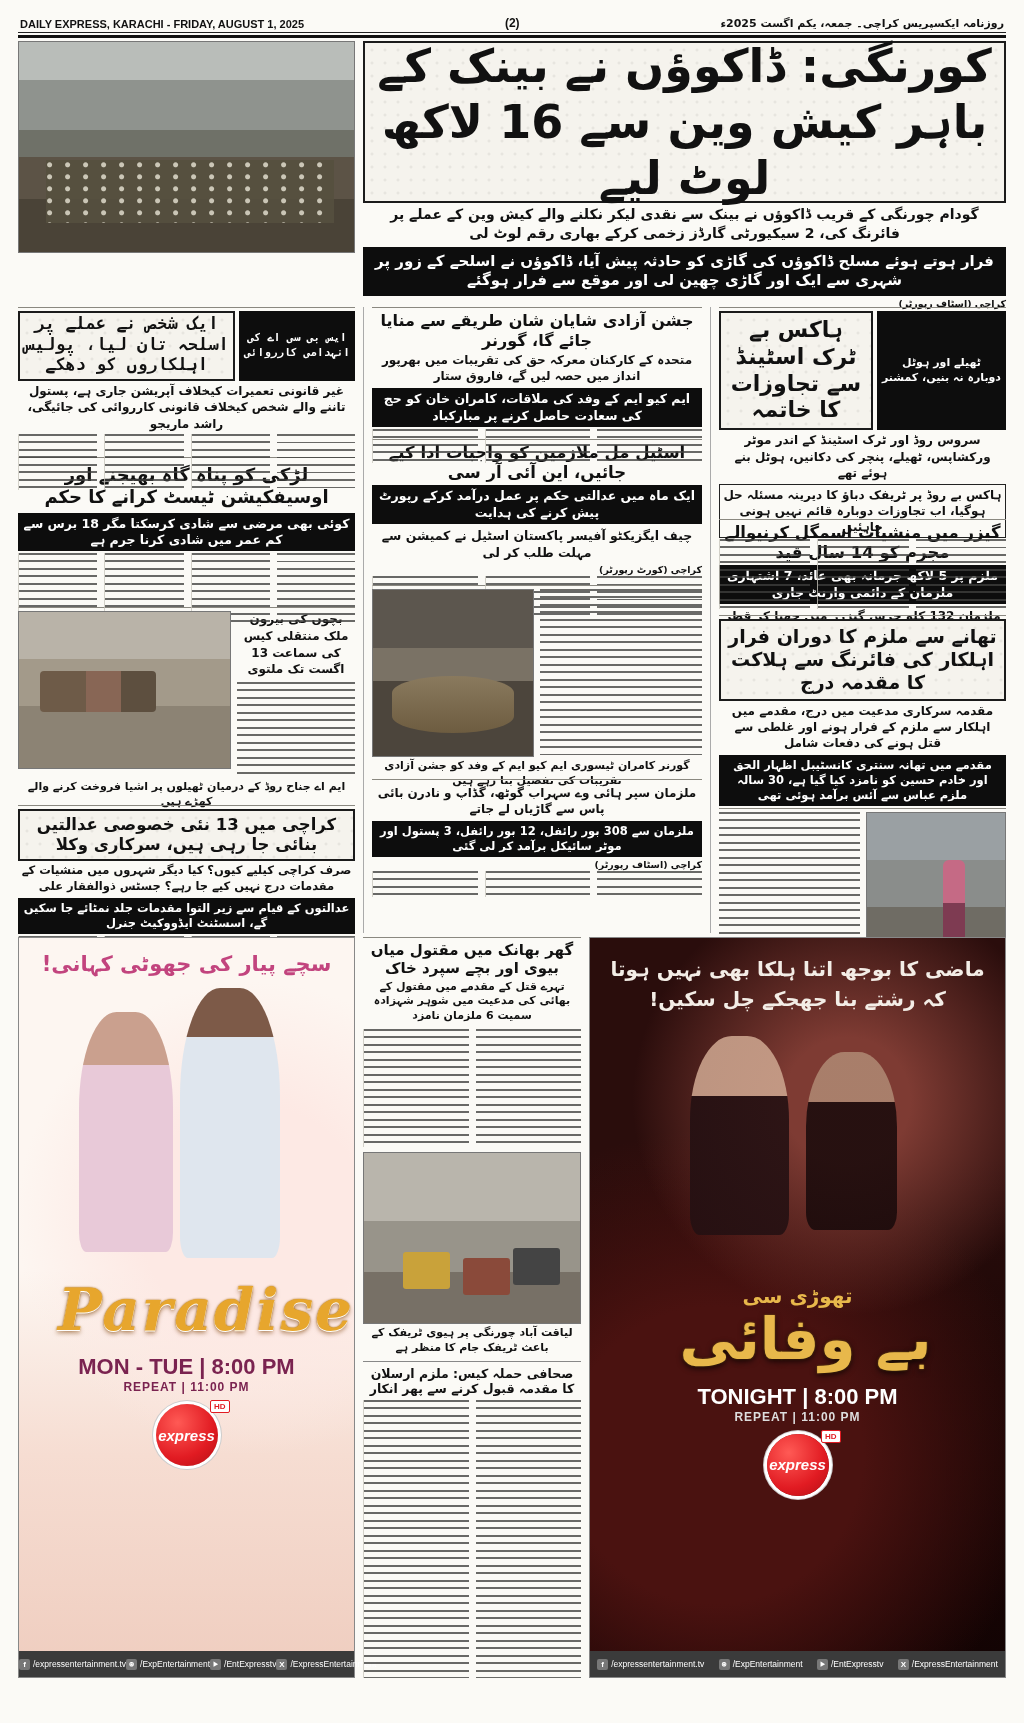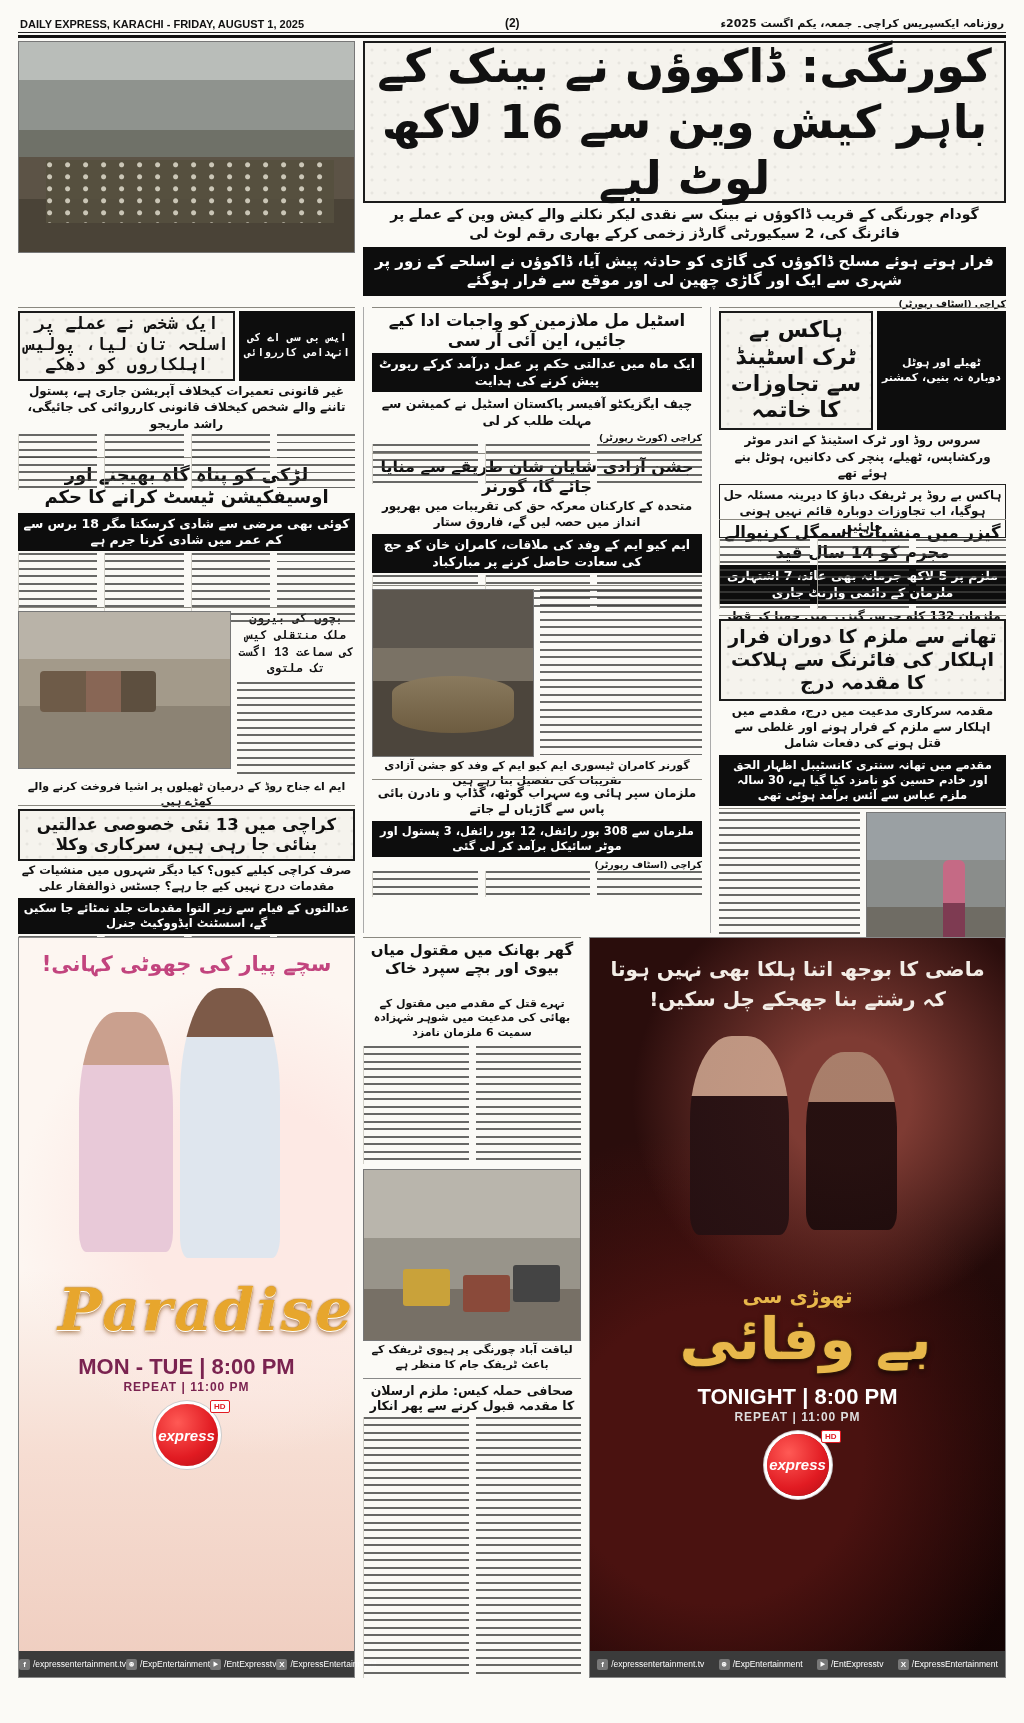--- a/index.html
+++ b/index.html
@@ -165,21 +165,21 @@
         <div class="bar rtl">کوئی بھی مرضی سے شادی کرسکتا مگر 18 برس سے کم عمر میں شادی کرنا جرم ہے</div>
         <div class="cols" style="height:74px;">
           <div class="fcol"></div>
           <div class="fcol"></div>
           <div class="fcol"></div>
           <div class="fcol"></div>
         </div>
       </div>
 
       <div class="block" style="height:198px;">
-        <div style="display:flex;gap:6px;direction:rtl;font-family:Liberation Mono, monospace;">
+        <div style="display:flex;gap:6px;direction:rtl;">
           <div style="width:118px;">
             <div class="hl rtl" style="font-size:12px;line-height:1.4;">بچوں کی بیرون ملک منتقلی کیس کی سماعت 13 اگست تک ملتوی</div>
             <div class="fcol" style="height:96px;margin-top:4px;"></div>
           </div>
           <div style="flex:1;">
             <div class="photo ph-market"></div>
           </div>
         </div>
         <div class="caption">ایم اے جناح روڈ کے درمیان ٹھیلوں پر اشیا فروخت کرنے والے کھڑے ہیں</div>
       </div>
@@ -193,37 +193,37 @@
           <div class="fcol"></div>
           <div class="fcol"></div>
           <div class="fcol"></div>
         </div>
       </div>
     </div>
 
     <div class="vsep"></div>
 
     <div class="colM">
+      <div class="block" style="height:132px;">
+        <div class="hl rtl" style="font-size:16px;">جشن آزادی شایان شان طریقے سے منایا جائے گا، گورنر</div>
+        <div class="deck rtl" style="font-size:12px;">متحدہ کے کارکنان معرکہ حق کی تقریبات میں بھرپور انداز میں حصہ لیں گے، فاروق ستار</div>
+        <div class="bar rtl">ایم کیو ایم کے وفد کی ملاقات، کامران خان کو حج کی سعادت حاصل کرنے پر مبارکباد</div>
+        <div class="cols" style="height:34px;">
+          <div class="fcol"></div>
+          <div class="fcol"></div>
+          <div class="fcol"></div>
+        </div>
+      </div>
+
       <div class="block" style="height:146px;">
         <div class="hl rtl" style="font-size:16.5px;">اسٹیل مل ملازمین کو واجبات ادا کیے جائیں، این آئی آر سی</div>
         <div class="bar rtl">ایک ماہ میں عدالتی حکم پر عمل درآمد کرکے رپورٹ پیش کرنے کی ہدایت</div>
         <div class="deck rtl" style="font-size:12.5px;">چیف ایگزیکٹو آفیسر پاکستان اسٹیل نے کمیشن سے مہلت طلب کر لی</div>
         <div class="dl">کراچی (کورٹ رپورٹر)</div>
         <div class="cols" style="height:40px;">
-          <div class="fcol"></div>
-          <div class="fcol"></div>
-          <div class="fcol"></div>
-        </div>
-      </div>
-
-      <div class="block" style="height:132px;">
-        <div class="hl rtl" style="font-size:16px;">جشن آزادی شایان شان طریقے سے منایا جائے گا، گورنر</div>
-        <div class="deck rtl" style="font-size:12px;">متحدہ کے کارکنان معرکہ حق کی تقریبات میں بھرپور انداز میں حصہ لیں گے، فاروق ستار</div>
-        <div class="bar rtl">ایم کیو ایم کے وفد کی ملاقات، کامران خان کو حج کی سعادت حاصل کرنے پر مبارکباد</div>
-        <div class="cols" style="height:34px;">
           <div class="fcol"></div>
           <div class="fcol"></div>
           <div class="fcol"></div>
         </div>
       </div>
 
       <div class="block" style="height:194px;">
         <div style="display:flex;gap:6px;direction:rtl;">
           <div class="fcol" style="width:72px;height:166px;"></div>
           <div style="flex:1;">
@@ -316,21 +316,21 @@
           </span>
         <span class="it">
             <span class="ic">X</span>
             <span>/ExpressEntertainment</span>
           </span>
       </div>
     </div>
 
     <div class="midNews">
       <div class="hl rtl" style="font-size:15px;">گھر بھانک میں مقتول میاں بیوی اور بچے سپرد خاک</div>
-      <div class="deck rtl" style="font-size:11px;margin-top:17px;">تہرے قتل کے مقدمے میں مقتول کے بھائی کی مدعیت میں شوہر شہزادہ سمیت 6 ملزمان نامزد</div>
+      <div class="deck rtl" style="font-size:11px;">تہرے قتل کے مقدمے میں مقتول کے بھائی کی مدعیت میں شوہر شہزادہ سمیت 6 ملزمان نامزد</div>
       <div class="cols" style="height:118px;margin-top:3px;">
         <div class="fcol"></div>
         <div class="fcol"></div>
       </div>
       <div class="photo ph-traffic" style="margin-top:5px;"></div>
       <div class="caption">لیاقت آباد چورنگی پر ہیوی ٹریفک کے باعث ٹریفک جام کا منظر ہے</div>
       <div class="hl rtl" style="font-size:12.5px;border-top:1px solid #888;padding-top:4px;margin-top:3px;">صحافی حملہ کیس: ملزم ارسلان کا مقدمہ قبول کرنے سے پھر انکار</div>
       <div class="cols" style="flex:1;margin-top:4px;">
         <div class="fcol"></div>
         <div class="fcol"></div>

